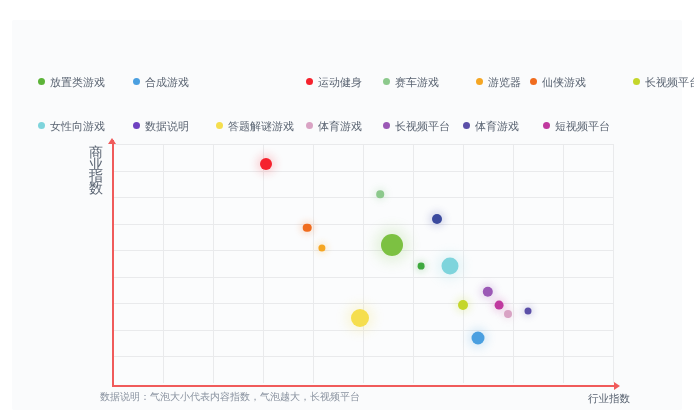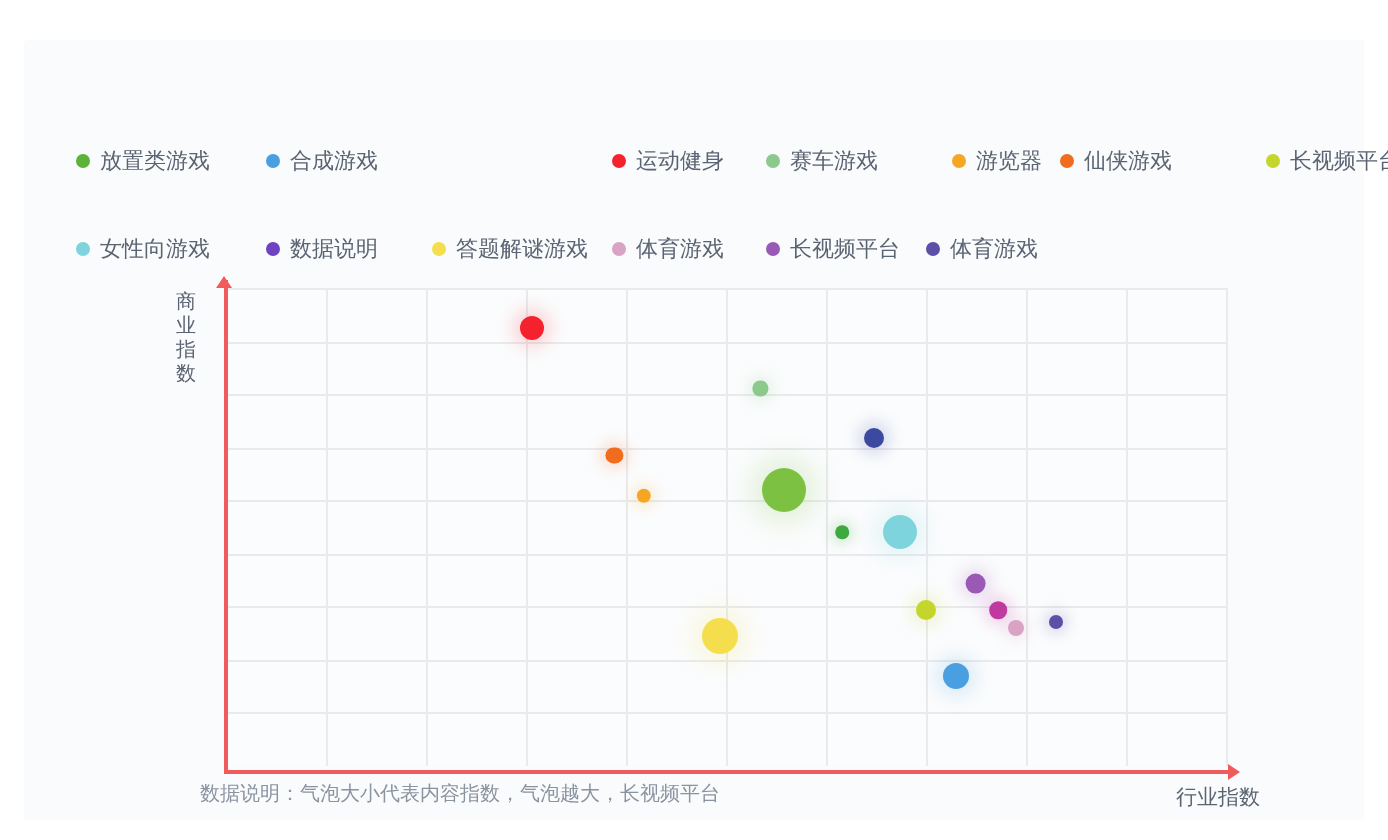--- a/index.html
+++ b/index.html
@@ -95,23 +95,24 @@
     left:602px; top:362px;
     width:0; height:0;
     border-top:4px solid transparent;
     border-bottom:4px solid transparent;
     border-left:6px solid #f05b5b;
   }
   #ylabel {
     position:absolute;
     left:76px; top:126px;
     width:16px;
-    font-size:10px;
+    font-size:14px;
     color:#5a6472;
     line-height:12px;
+    text-align:center;
     word-break:break-all;
   }
   #xlabel {
     position:absolute;
     left:576px; top:372px;
     font-size:10.5px;
     color:#5a6472;
     white-space:nowrap;
   }
   #footnote {
@@ -143,20 +144,21 @@
         <span class="legend-item" style="position: absolute; left: 492px; top: 0px; text-align: center;"><span class="legend-dot" style="background: rgb(240, 108, 30);"></span><span class="legend-label">仙侠游戏</span></span>
         <span class="legend-item" style="position: absolute; left: 595px; top: 0px;"><span class="legend-dot" style="background: rgb(196, 214, 43);"></span><span class="legend-label">长视频平台</span></span>
       </div>
       <div class="legend-row" style="position: relative;">
         <span class="legend-item" style="position: absolute; left: 0px; top: 22px;"><span class="legend-dot" style="background: rgb(126, 212, 220);"></span><span class="legend-label">女性向游戏</span></span>
         <span class="legend-item" style="position: absolute; left: 95px; top: 22px;"><span class="legend-dot" style="background: rgb(111, 66, 193);"></span><span class="legend-label">数据说明</span></span>
         <span class="legend-item" style="position: absolute; left: 178px; top: 22px;"><span class="legend-dot" style="background: rgb(245, 222, 78);"></span><span class="legend-label">答题解谜游戏</span></span>
         <span class="legend-item" style="position: absolute; left: 268px; top: 22px;"><span class="legend-dot" style="background: rgb(217, 163, 196);"></span><span class="legend-label">体育游戏</span></span>
         <span class="legend-item" style="position: absolute; left: 345px; top: 22px;"><span class="legend-dot" style="background: rgb(155, 89, 182);"></span><span class="legend-label">长视频平台</span></span>
         <span class="legend-item" style="position: absolute; left: 425px; top: 22px;"><span class="legend-dot" style="background: rgb(91, 79, 168);"></span><span class="legend-label">体育游戏</span></span>
+        <span class="legend-item" style="position: absolute; left: 505px; top: 22px;"><span class="legend-dot" style="background: rgb(192, 57, 159);"></span><span class="legend-label">短视频平台</span></span>
       </div>
     </div>
 
   <div id="plot-wrap">
     <div id="plot-area">
       <div id="grid">
           <div class="gl-v" style="left: 50px; background: rgb(233, 234, 236);"></div>
           <div class="gl-v" style="left: 100px; background: rgb(233, 234, 236);"></div>
           <div class="gl-v" style="left: 150px; background: rgb(233, 234, 236);"></div>
           <div class="gl-v" style="left: 200px; background: rgb(233, 234, 236);"></div>

